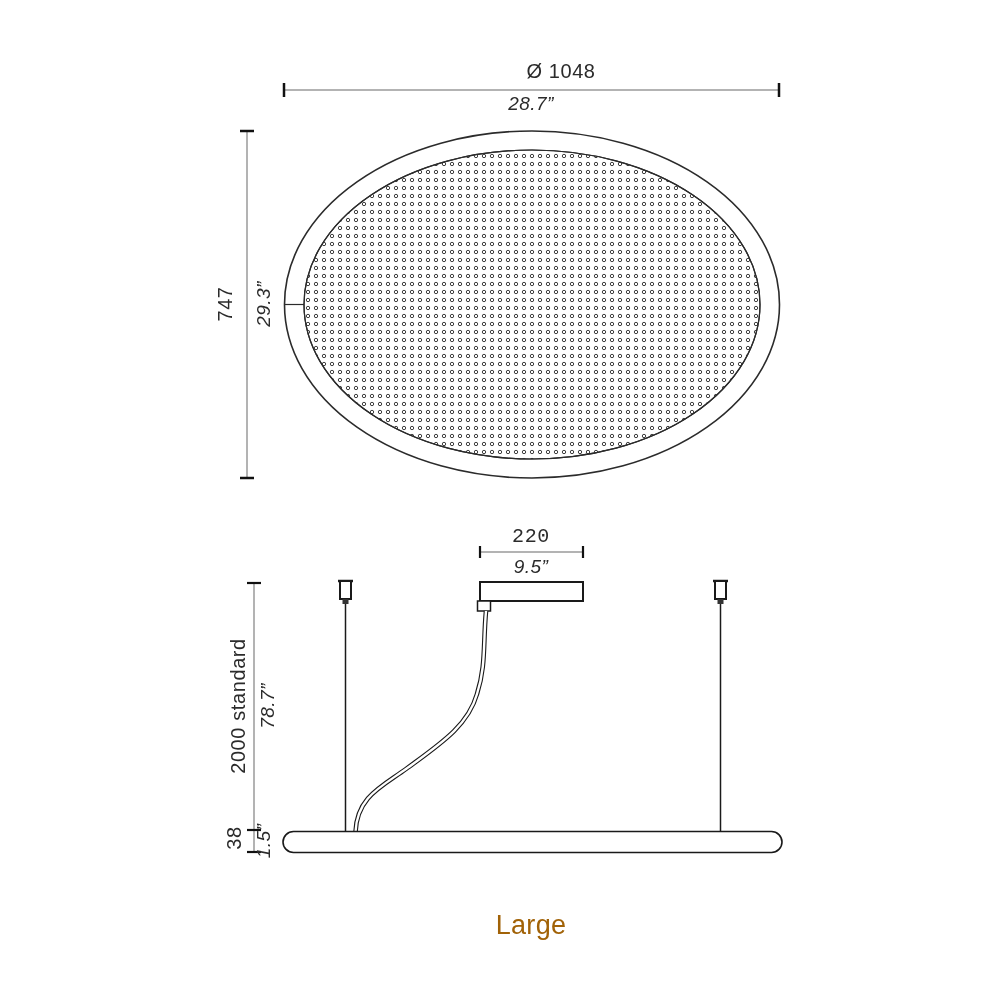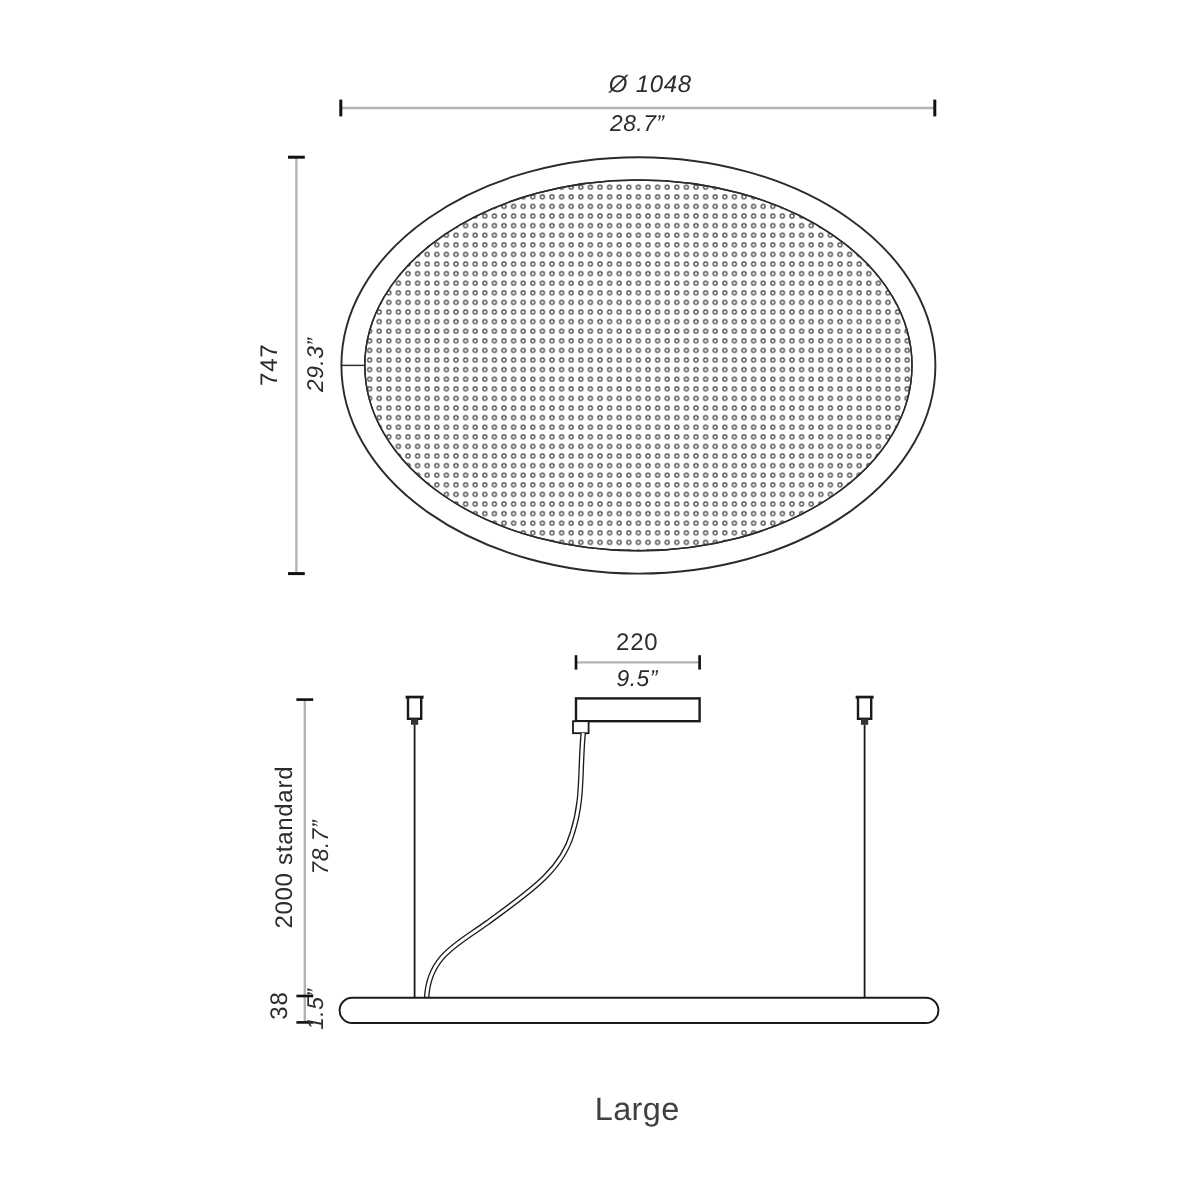--- a/index.html
+++ b/index.html
@@ -9,21 +9,21 @@
   }
   .drawing-svg{position:absolute;left:0;top:0;}
   .lbl{
     position:absolute;transform:translate(-50%,-50%);
     font-size:20px;color:#2b2b2b;letter-spacing:.6px;white-space:nowrap;
   }
   .lbl.rot{transform:translate(-50%,-50%) rotate(-90deg);}
   .lbl.inch{font-style:italic;font-size:19px;letter-spacing:.4px;}
   .caption{
     position:absolute;transform:translate(-50%,-50%);
-    font-size:27px;color:#404040;letter-spacing:.3px;
+    font-size:27px;color:#a16207;letter-spacing:.3px;
   }
 </style>
 </head>
 <body>
 
 <div class="canvas">
 
   <svg class="drawing-svg" width="1000" height="1000" viewBox="0 0 1000 1000">
     <defs>
       <pattern id="dots" width="8" height="8" patternUnits="userSpaceOnUse">
@@ -68,27 +68,27 @@
     <line x1="720.5" y1="604" x2="720.5" y2="831" stroke="#1a1a1a" stroke-width="1.5"></line>
 
     <rect x="283" y="831.5" width="499" height="21" rx="10.5" ry="10.5" fill="#ffffff" stroke="#1a1a1a" stroke-width="1.6"></rect>
 
     <line x1="254" y1="583" x2="254" y2="852" stroke="#b3b3b3" stroke-width="2"></line>
     <line x1="247" y1="583" x2="261" y2="583" stroke="#111" stroke-width="2.2"></line>
     <line x1="247" y1="830" x2="261" y2="830" stroke="#111" stroke-width="2.2"></line>
     <line x1="247" y1="852" x2="261" y2="852" stroke="#111" stroke-width="2.2"></line>
   </svg>
 
-  <div class="lbl" style="left:542px;top:71px;font-style:italic;">Ø 1048</div>
+  <div class="lbl" style="left:561px;top:71px;">Ø 1048</div>
   <div class="lbl inch" style="left:531px;top:104px;">28.7”</div>
 
   <div class="lbl rot" style="left:225px;top:304px;">747</div>
   <div class="lbl rot inch" style="left:264px;top:304px;">29.3”</div>
 
-  <div class="lbl" style="left:531px;top:536px;">220</div>
+  <div class="lbl" style="left:531px;top:536px;font-family:Liberation Mono, monospace;">220</div>
   <div class="lbl inch" style="left:531px;top:567px;">9.5”</div>
 
   <div class="lbl rot" style="left:238px;top:706px;">2000 standard</div>
   <div class="lbl rot inch" style="left:268px;top:706px;">78.7”</div>
 
   <div class="lbl rot" style="left:234px;top:838px;">38</div>
   <div class="lbl rot inch" style="left:264px;top:841px;">1.5”</div>
 
   <div class="caption" style="left:531px;top:925px;">Large</div>
 </div>

